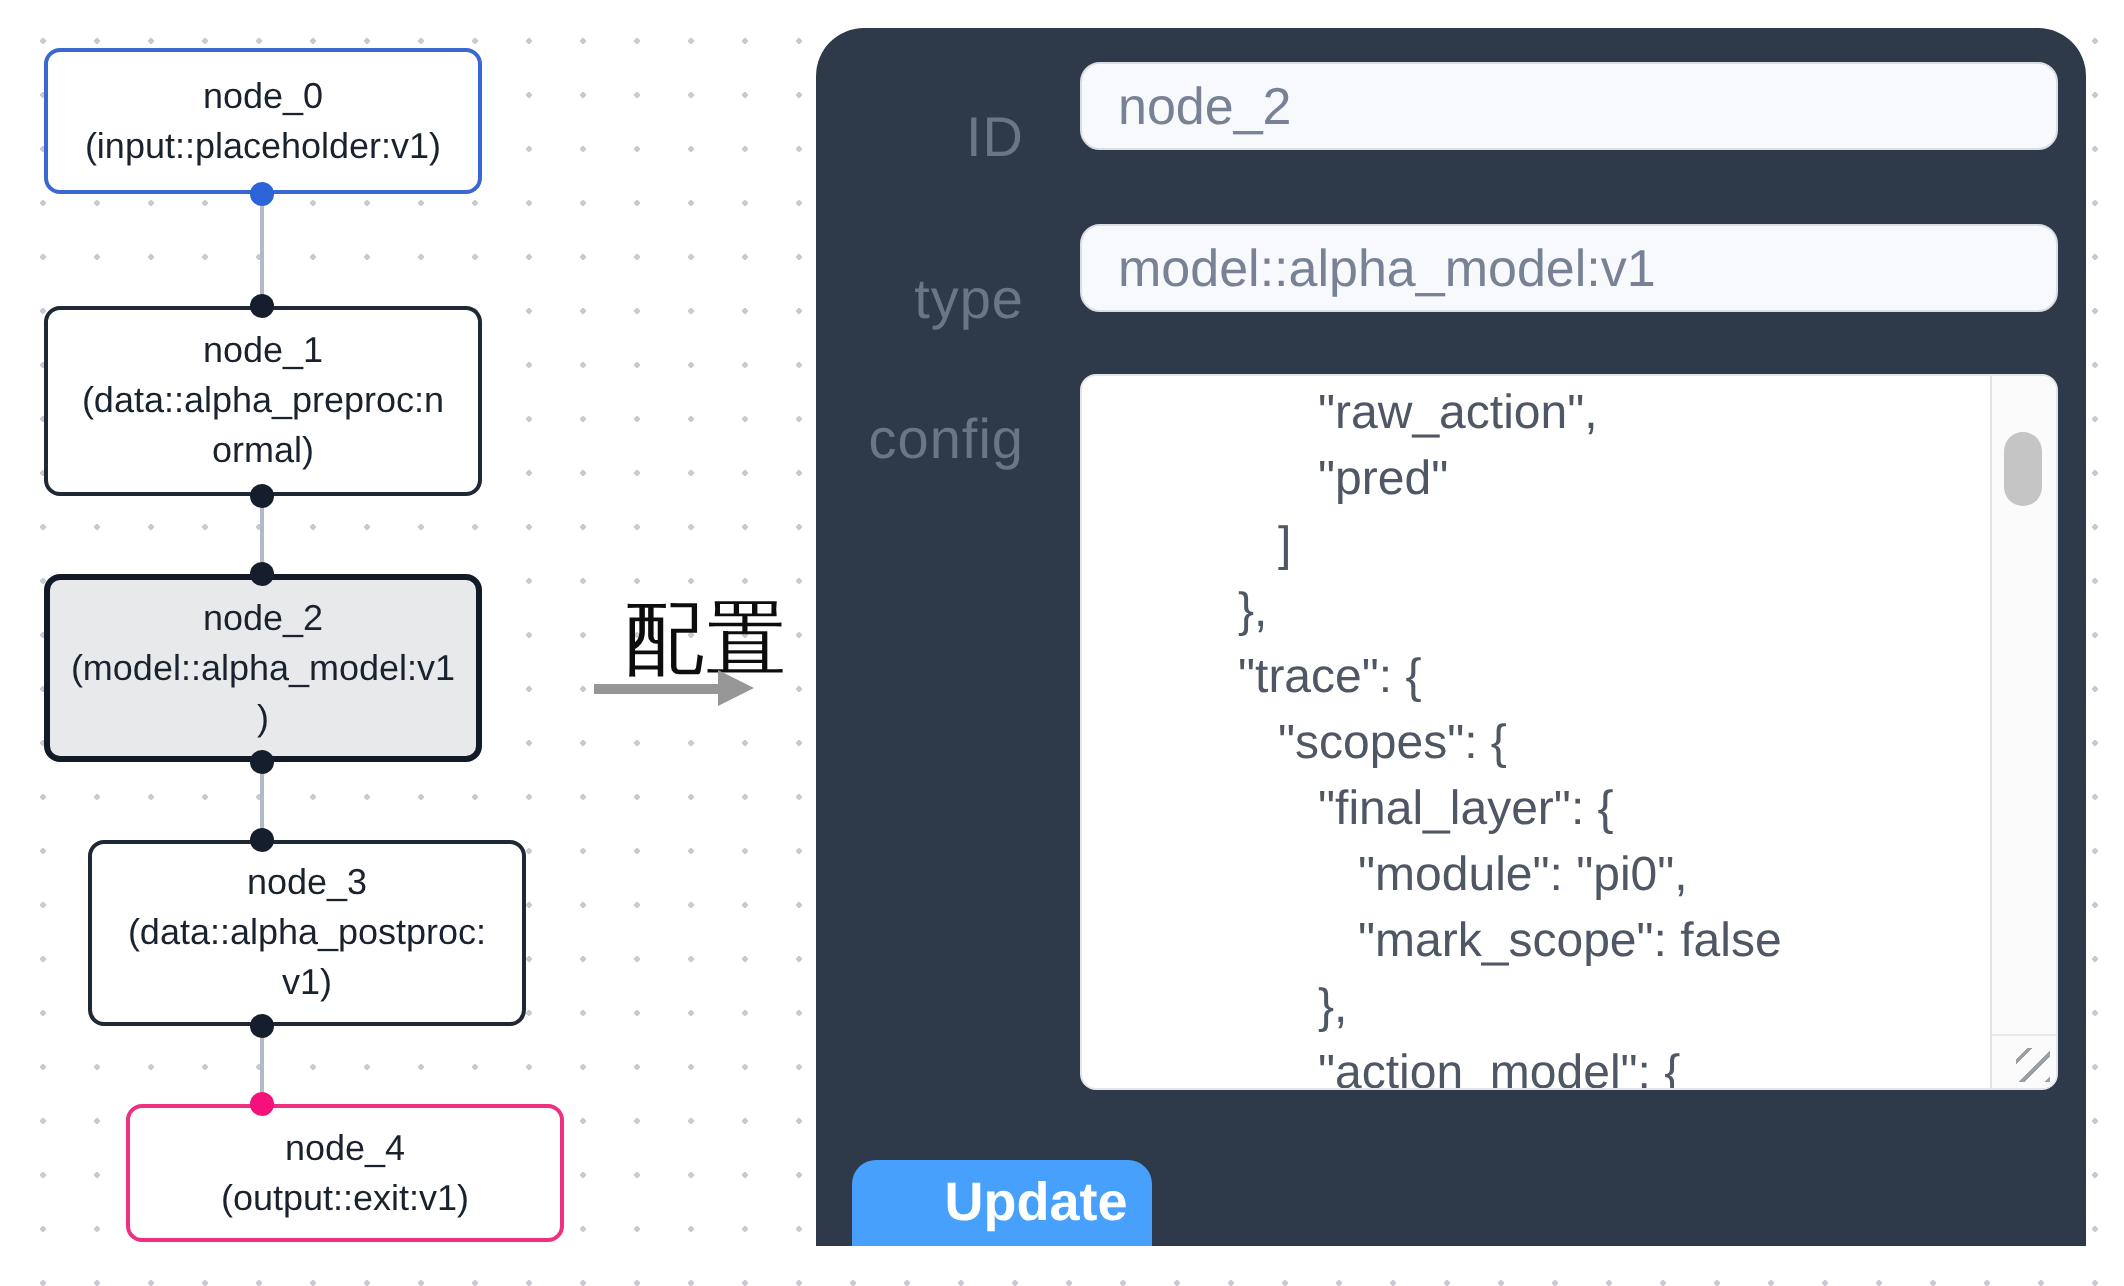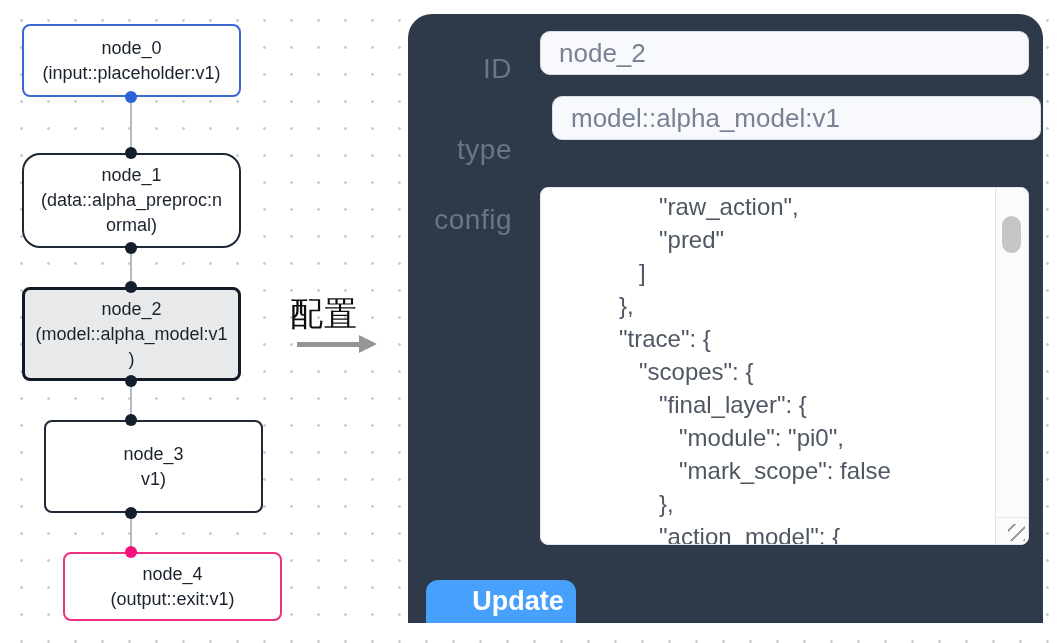--- a/index.html
+++ b/index.html
@@ -16,21 +16,21 @@
   
   .flow { position: absolute; left: 0; top: 0; width: 408px; height: 643px; }
   .node {
     position: absolute; left: 22px; width: 219px;
     background: #ffffff; border: 2px solid #1f2835; border-radius: 8px;
     display: flex; flex-direction: column; justify-content: center;
     text-align: center; color: #1a222e; font-size: 18px; line-height: 25px;
     cursor: pointer;
   }
   .node-0 { top: 24px;  height: 73px; border-color: #3a68d2; }
-  .node-1 { top: 153px; height: 95px; border-radius: 18px; }
+  .node-1 { top: 153px; height: 95px; }
   .node-2 { top: 287px; height: 94px; background: #e8e9eb; border-width: 3px; border-color: #121a28; }
   .node-3 { top: 420px; height: 93px; margin-left: 22px; }
   .node-4 { top: 552px; height: 69px; border-color: #ee3080; margin-left: 41px; }
 
   .edge { position: absolute; left: 130px; width: 2px; background: #b4bac4; }
   .edge-1 { top: 97px;  height: 56px; }
   .edge-2 { top: 248px; height: 39px; }
   .edge-3 { top: 381px; height: 39px; }
   .edge-4 { top: 513px; height: 39px; }
 
@@ -42,22 +42,22 @@
   .p-248 { top: 242px; }
   .p-287 { top: 281px; }
   .p-381 { top: 375px; }
   .p-420 { top: 414px; }
   .p-513 { top: 507px; }
   .p-552 { top: 546px; }
 
   
   .transition { position: absolute; left: 290px; top: 292px; width: 110px; height: 70px; }
   .transition-label {
-    position: absolute; left: 0; top: 0;
-    font-size: 33px; color: #0d0d0d; letter-spacing: 1px; white-space: nowrap;
+    position: absolute; left: 22px; top: 0;
+    font-size: 40px; color: #0d0d0d; letter-spacing: 1px; white-space: nowrap;
   }
   .transition-arrow-line {
     position: absolute; left: 7px; top: 50px; width: 62px; height: 5px; background: #969696;
   }
   .transition-arrow-head {
     position: absolute; left: 69px; top: 43px; width: 0; height: 0;
     border-left: 18px solid #969696; border-top: 9.5px solid transparent; border-bottom: 9.5px solid transparent;
   }
 
   
@@ -73,21 +73,21 @@
   .label-type   { top: 120px; }
   .label-config { top: 190px; }
 
   .panel-input {
     position: absolute; left: 132px; width: 489px; height: 44px;
     background: #f7f9fc; border: 1px solid #d9dee5; border-radius: 10px;
     color: #788294; font-size: 26px; padding: 0 18px;
     font-family: "Liberation Sans", sans-serif; outline: none;
   }
   .input-id   { top: 17px; }
-  .input-type { top: 82px; margin-left: 12px; }
+  .input-type { top: 98px; }
 
   .config-box {
     position: absolute; left: 132px; top: 173px; width: 489px; height: 358px;
     background: #ffffff; border: 1px solid #e2e5ea; border-radius: 8px; overflow: hidden;
   }
   .config-pre {
     position: absolute; left: 0; top: 0; right: 33px; bottom: 0;
     padding: 2px 0 0 58px; white-space: pre; overflow: hidden;
     font-family: "Liberation Sans", sans-serif;
     font-size: 24px; line-height: 33px; color: #4e5763;
@@ -139,20 +139,21 @@
   </div>
 
   <div class="node node-2">
     <div>node_2</div>
     <div>(model::alpha_model:v1</div>
     <div>)</div>
   </div>
 
   <div class="node node-3">
     <div>node_3</div>
+    <div>(data::alpha_postproc:</div>
     <div>v1)</div>
   </div>
 
   <div class="node node-4">
     <div>node_4</div>
     <div>(output::exit:v1)</div>
   </div>
 
   <div class="port port-blue p-97"></div>
   <div class="port p-153"></div>

